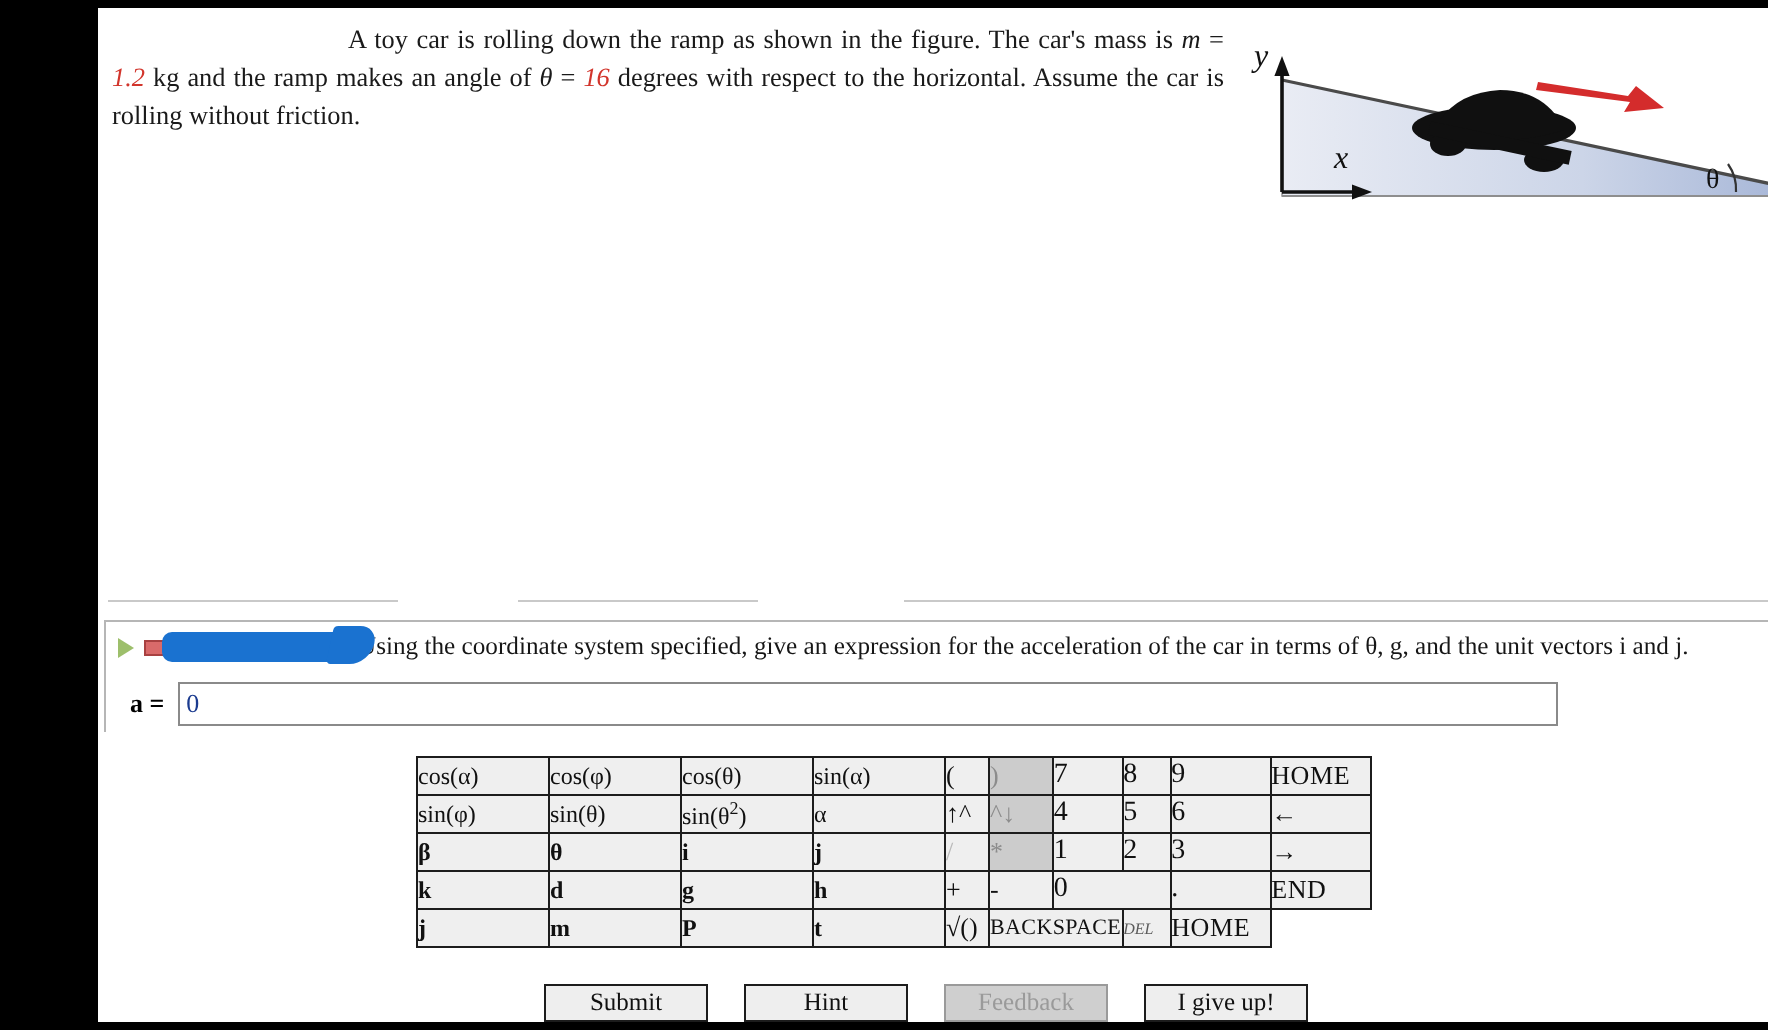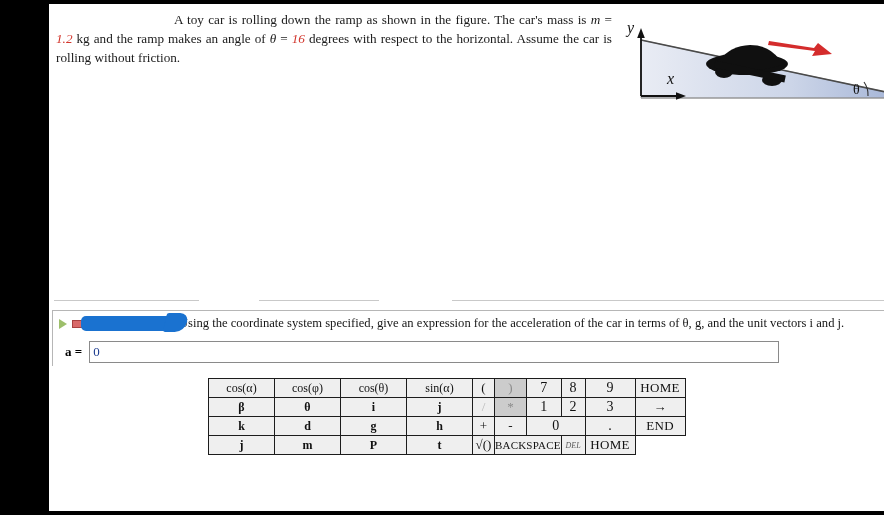--- a/index.html
+++ b/index.html
@@ -129,21 +129,21 @@
 
   
   .keypad {
     position:absolute; left:164px; top:378px;
     border-collapse: collapse;
     font-family: "Liberation Serif", serif;
   }
   .keypad td {
     border: 1px solid #1c1c1c;
     background: #efefef;
-    text-align: center;
+    text-align: left;
     vertical-align: middle;
     font-size: 12.5px;
     color: #111;
     height: 19px;
     padding: 0;
     cursor: default;
   }
   td.fn   { width: 66px; font-size: 12px; }
   td.op   { width: 22px; font-size: 13px; }
   td.num  { width: 24px; font-size: 14px; }
@@ -256,20 +256,32 @@
           <td class="fn">cos(θ)</td>
           <td class="fn">sin(α)</td>
           <td class="op">(</td>
           <td class="op dis">)</td>
           <td class="num">7</td>
           <td class="num">8</td>
           <td class="num">9</td>
           <td class="act">HOME</td>
         </tr>
         <tr>
+          <td class="fn">sin(φ)</td>
+          <td class="fn">sin(θ)</td>
+          <td class="fn small-fn">sin(θ<span class="sup">2</span>)</td>
+          <td class="fn">α</td>
+          <td class="op">↑^</td>
+          <td class="op dis">^↓</td>
+          <td class="num">4</td>
+          <td class="num">5</td>
+          <td class="num">6</td>
+          <td class="act">←</td>
+        </tr>
+        <tr>
           <td class="fn b">β</td>
           <td class="fn b">θ</td>
           <td class="fn b">i</td>
           <td class="fn b">j</td>
           <td class="op dis2">/</td>
           <td class="op dis">*</td>
           <td class="num">1</td>
           <td class="num">2</td>
           <td class="num">3</td>
           <td class="act">→</td>
@@ -291,14 +303,20 @@
           <td class="fn b">P</td>
           <td class="fn b">t</td>
           <td class="op">√()</td>
           <td class="act bs" colspan="2">BACKSPACE</td>
           <td class="op del">DEL</td>
           <td class="act">HOME</td>
         </tr>
       </tbody>
   </table>
 
+  <div class="footer">
+    <div class="btn">Submit</div>
+    <div class="btn">Hint</div>
+    <div class="btn disabled">Feedback</div>
+    <div class="btn">I give up!</div>
+  </div>
 
 </div>
 
 </body></html>

